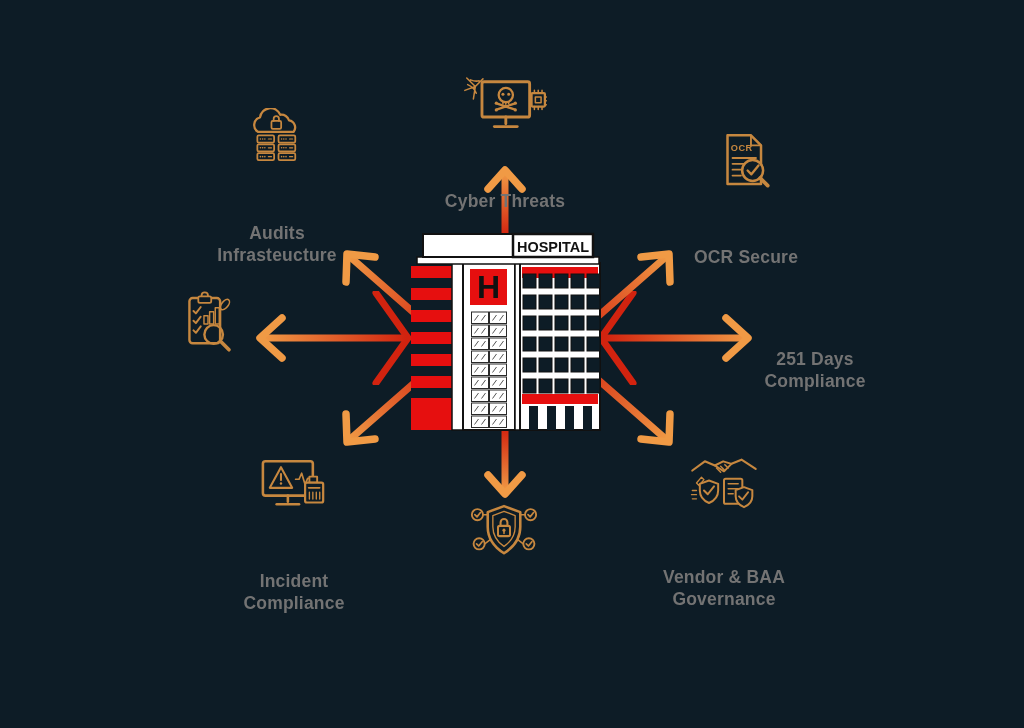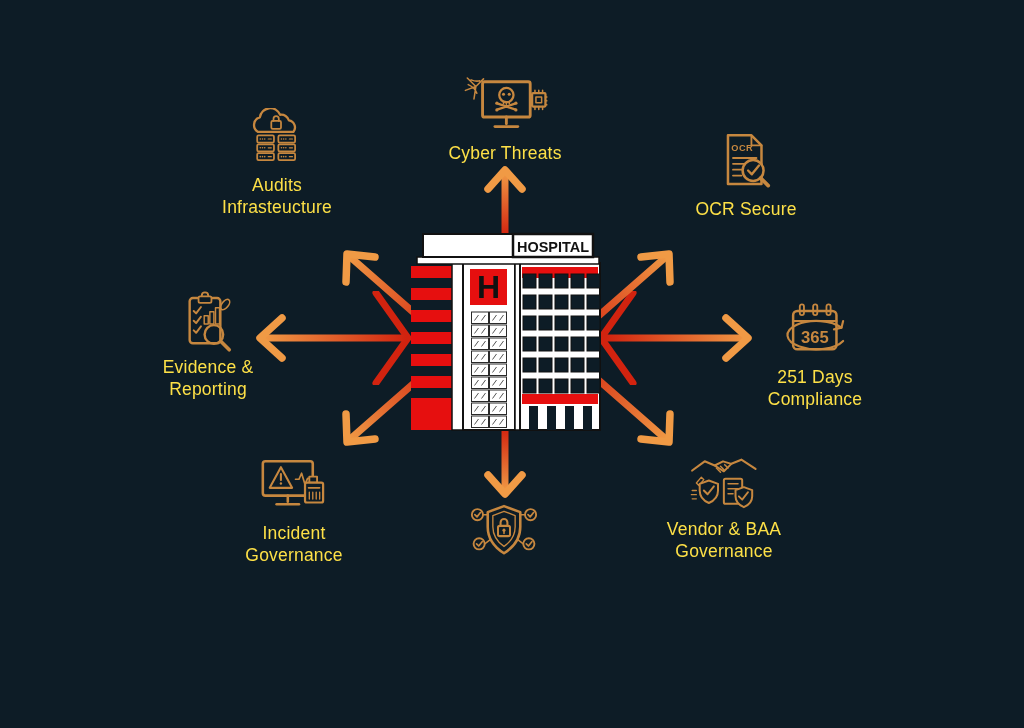--- a/index.html
+++ b/index.html
@@ -3,21 +3,21 @@
 <meta charset="utf-8">
 <style>
   html,body{margin:0;padding:0;}
   body{background:#0d1c26;font-family:"Liberation Sans",sans-serif;}
   #stage{position:relative;width:1024px;height:728px;background:#0d1c26;overflow:hidden;}
   .arrow{position:absolute;z-index:2;}
   #building{position:absolute;left:409px;top:228px;z-index:5;}
   .node{position:absolute;z-index:6;transform:translateX(-50%);display:flex;flex-direction:column;align-items:center;}
   .icon-box{height:62px;display:flex;align-items:center;justify-content:flex-start;margin-bottom:4px;}
   .icon-box svg{stroke:#c6873f;fill:none;stroke-linecap:round;stroke-linejoin:round;}
-  .label{color:#fde047;font-weight:400;font-size:17.5px;line-height:22px;text-align:center;white-space:pre-line;letter-spacing:.2px;}
+  .label{color:#737373;font-weight:700;font-size:17.5px;line-height:22px;text-align:center;white-space:pre-line;letter-spacing:.2px;margin-top:48px;}
 </style>
 </head>
 <body>
 
 <div id="stage">
 
   <svg class="arrow" style="left:481px;top:162px" width="48" height="78" viewBox="0 0 48 78">
     <defs>
         <linearGradient id="gU" gradientUnits="userSpaceOnUse" x1="24" y1="74" x2="24" y2="10">
       <stop offset="0" stop-color="#d2230f"></stop>
@@ -235,32 +235,20 @@
         <path d="M16,31 H44 M16,38 H40 M16,45 H28 M16,52 H26" stroke-width="2.2"></path>
         <circle cx="40" cy="46" r="12.5" stroke-width="3" fill="#0d1c26"></circle>
         <polyline points="34,46 38.5,50.5 47,40" stroke-width="2.8"></polyline>
         <line x1="49" y1="55" x2="58" y2="64" stroke-width="4.5"></line>
       </svg>
     </div>
     <div class="label">OCR Secure</div>
   </div>
 
   <div class="node" style="left:815px;top:300px">
-    <div class="icon-box">
-      <svg width="70" height="62" viewBox="0 0 84 74">
-        <rect x="16" y="13" width="52" height="46" rx="5" stroke-width="3"></rect>
-        <rect x="24" y="5" width="5" height="13" rx="2.5" stroke-width="2.2"></rect>
-        <rect x="40" y="5" width="5" height="13" rx="2.5" stroke-width="2.2"></rect>
-        <rect x="56" y="5" width="5" height="13" rx="2.5" stroke-width="2.2"></rect>
-        <path d="M16,25 H68" stroke-width="2.6"></path>
-        <text x="42" y="51" text-anchor="middle" font-size="20" font-weight="bold" fill="#c6873f" stroke="none">365</text>
-        <path d="M74,33 A35,17 0 1 0 76,49" stroke-width="2.6"></path>
-        <path d="M74,33 l2,-8 M74,33 l-9,2" stroke-width="2.6"></path>
-      </svg>
-    </div>
     <div class="label">251 Days
 Compliance</div>
   </div>
 
   <div class="node" style="left:724px;top:452px">
     <div class="icon-box">
       <svg width="70" height="62" viewBox="0 0 84 74">
         <path d="M4,22 L19,11 L31,16" stroke-width="2.6"></path>
         <path d="M80,20 L63,9 L51,14" stroke-width="2.6"></path>
         <path d="M31,16 L41,11 L51,14 L42,23 Z" stroke-width="2.4"></path>
@@ -311,42 +299,40 @@
         <line x1="27" y1="21" x2="27" y2="28" stroke-width="2.4"></line>
         <circle cx="27" cy="32" r="1.4" fill="#c6873f" stroke="none"></circle>
         <polyline points="44,27 48,27 51,20 55,33 58,26 62,26" stroke-width="2"></polyline>
         <rect x="60" y="24" width="9" height="7" stroke-width="2.2" fill="#0d1c26"></rect>
         <rect x="55" y="31" width="21" height="23" rx="2" stroke-width="2.6" fill="#0d1c26"></rect>
         <path d="M59,37 h13" stroke-width="1.8"></path>
         <path d="M60,42 v8 M64,42 v8 M68,42 v8 M72,42 v8" stroke-width="1.6"></path>
       </svg>
     </div>
     <div class="label">Incident
-Governance</div>
+Compliance</div>
   </div>
 
   <div class="node" style="left:208px;top:290px">
     <div class="icon-box">
       <svg width="57" height="63" viewBox="0 0 70 78">
         <circle cx="31" cy="7" r="4" stroke-width="2.2"></circle>
         <rect x="12" y="10" width="38" height="56" rx="4" stroke-width="3"></rect>
         <rect x="23" y="8" width="16" height="8" rx="2" stroke-width="2.2" fill="#0d1c26"></rect>
         <polyline points="17,26 20,29 26,21" stroke-width="2.4"></polyline>
         <polyline points="17,38 20,41 26,33" stroke-width="2.4"></polyline>
         <polyline points="17,50 20,53 26,45" stroke-width="2.4"></polyline>
         <rect x="30" y="32" width="5" height="10" stroke-width="1.8"></rect>
         <rect x="37" y="27" width="5" height="15" stroke-width="1.8"></rect>
         <rect x="44" y="22" width="5" height="20" stroke-width="1.8"></rect>
         <ellipse cx="56" cy="18" rx="4" ry="7.5" transform="rotate(38 56 18)" stroke-width="2"></ellipse>
         <circle cx="42" cy="55" r="11.5" stroke-width="3"></circle>
         <line x1="50.5" y1="63.5" x2="61" y2="74" stroke-width="4.5"></line>
       </svg>
     </div>
-    <div class="label">Evidence &amp;
-Reporting</div>
   </div>
 
   <div class="node" style="left:277px;top:108px">
     <div class="icon-box">
       <svg width="67" height="62" viewBox="0 0 76 70">
         <defs>
           <g id="srv">
             <rect width="19" height="8" rx="1.5" stroke-width="2"></rect>
             <circle cx="3.5" cy="4" r="0.9" fill="#c6873f" stroke="none"></circle>
             <circle cx="6" cy="4" r="0.9" fill="#c6873f" stroke="none"></circle>

